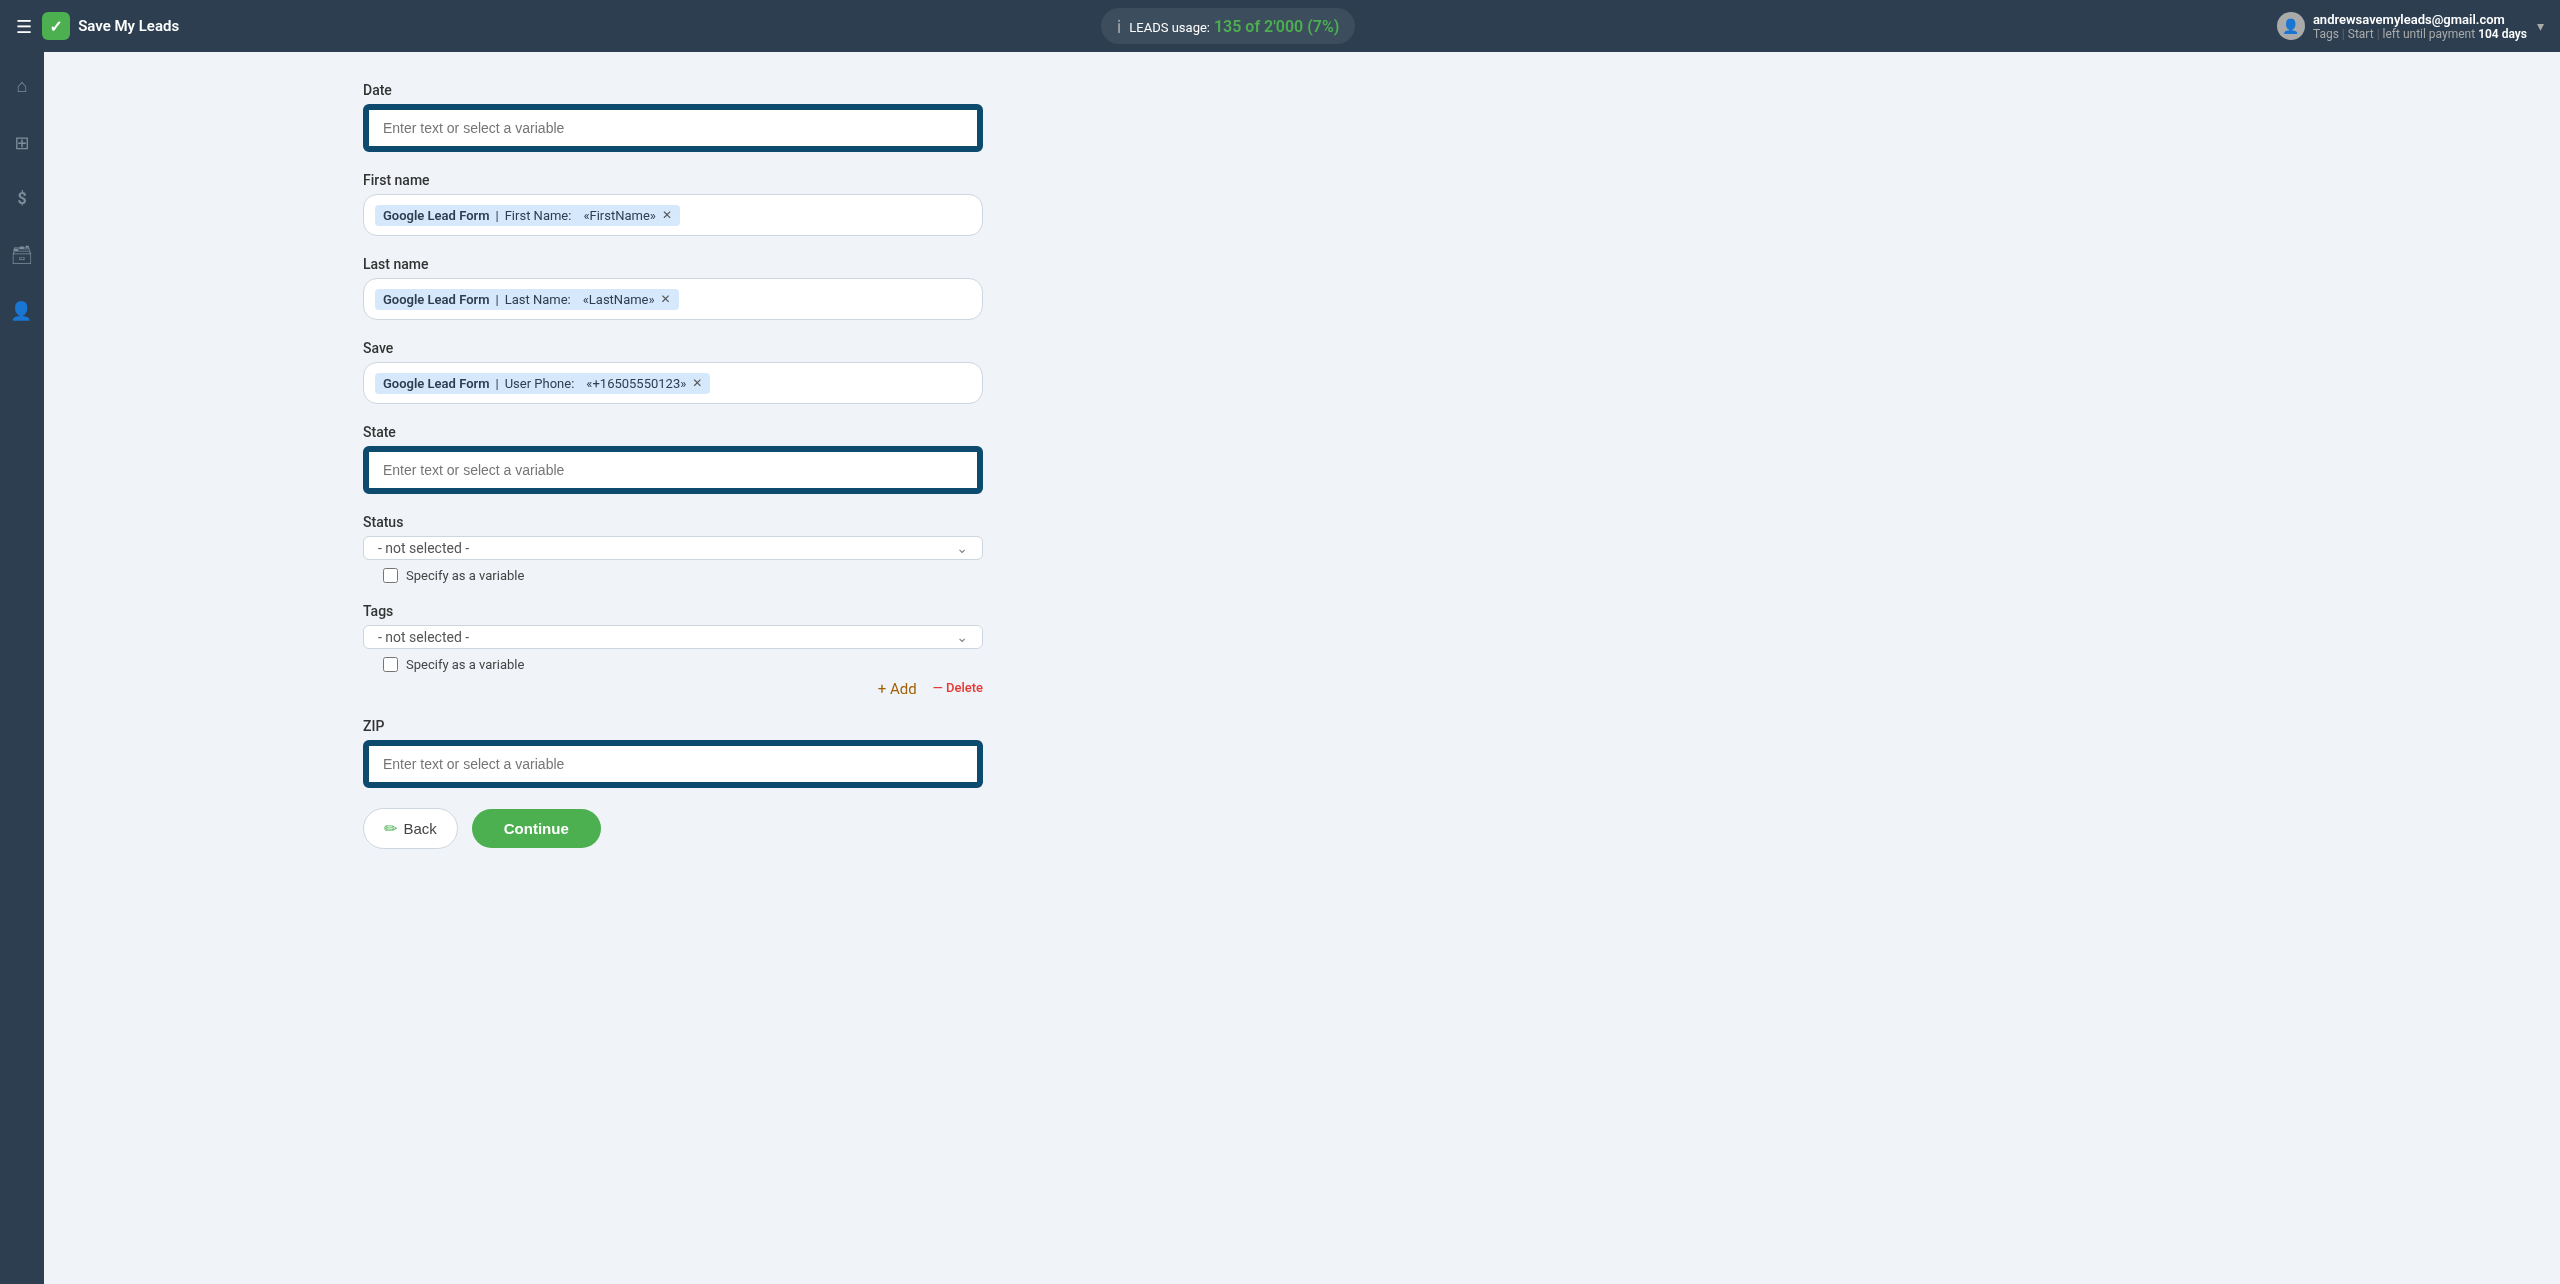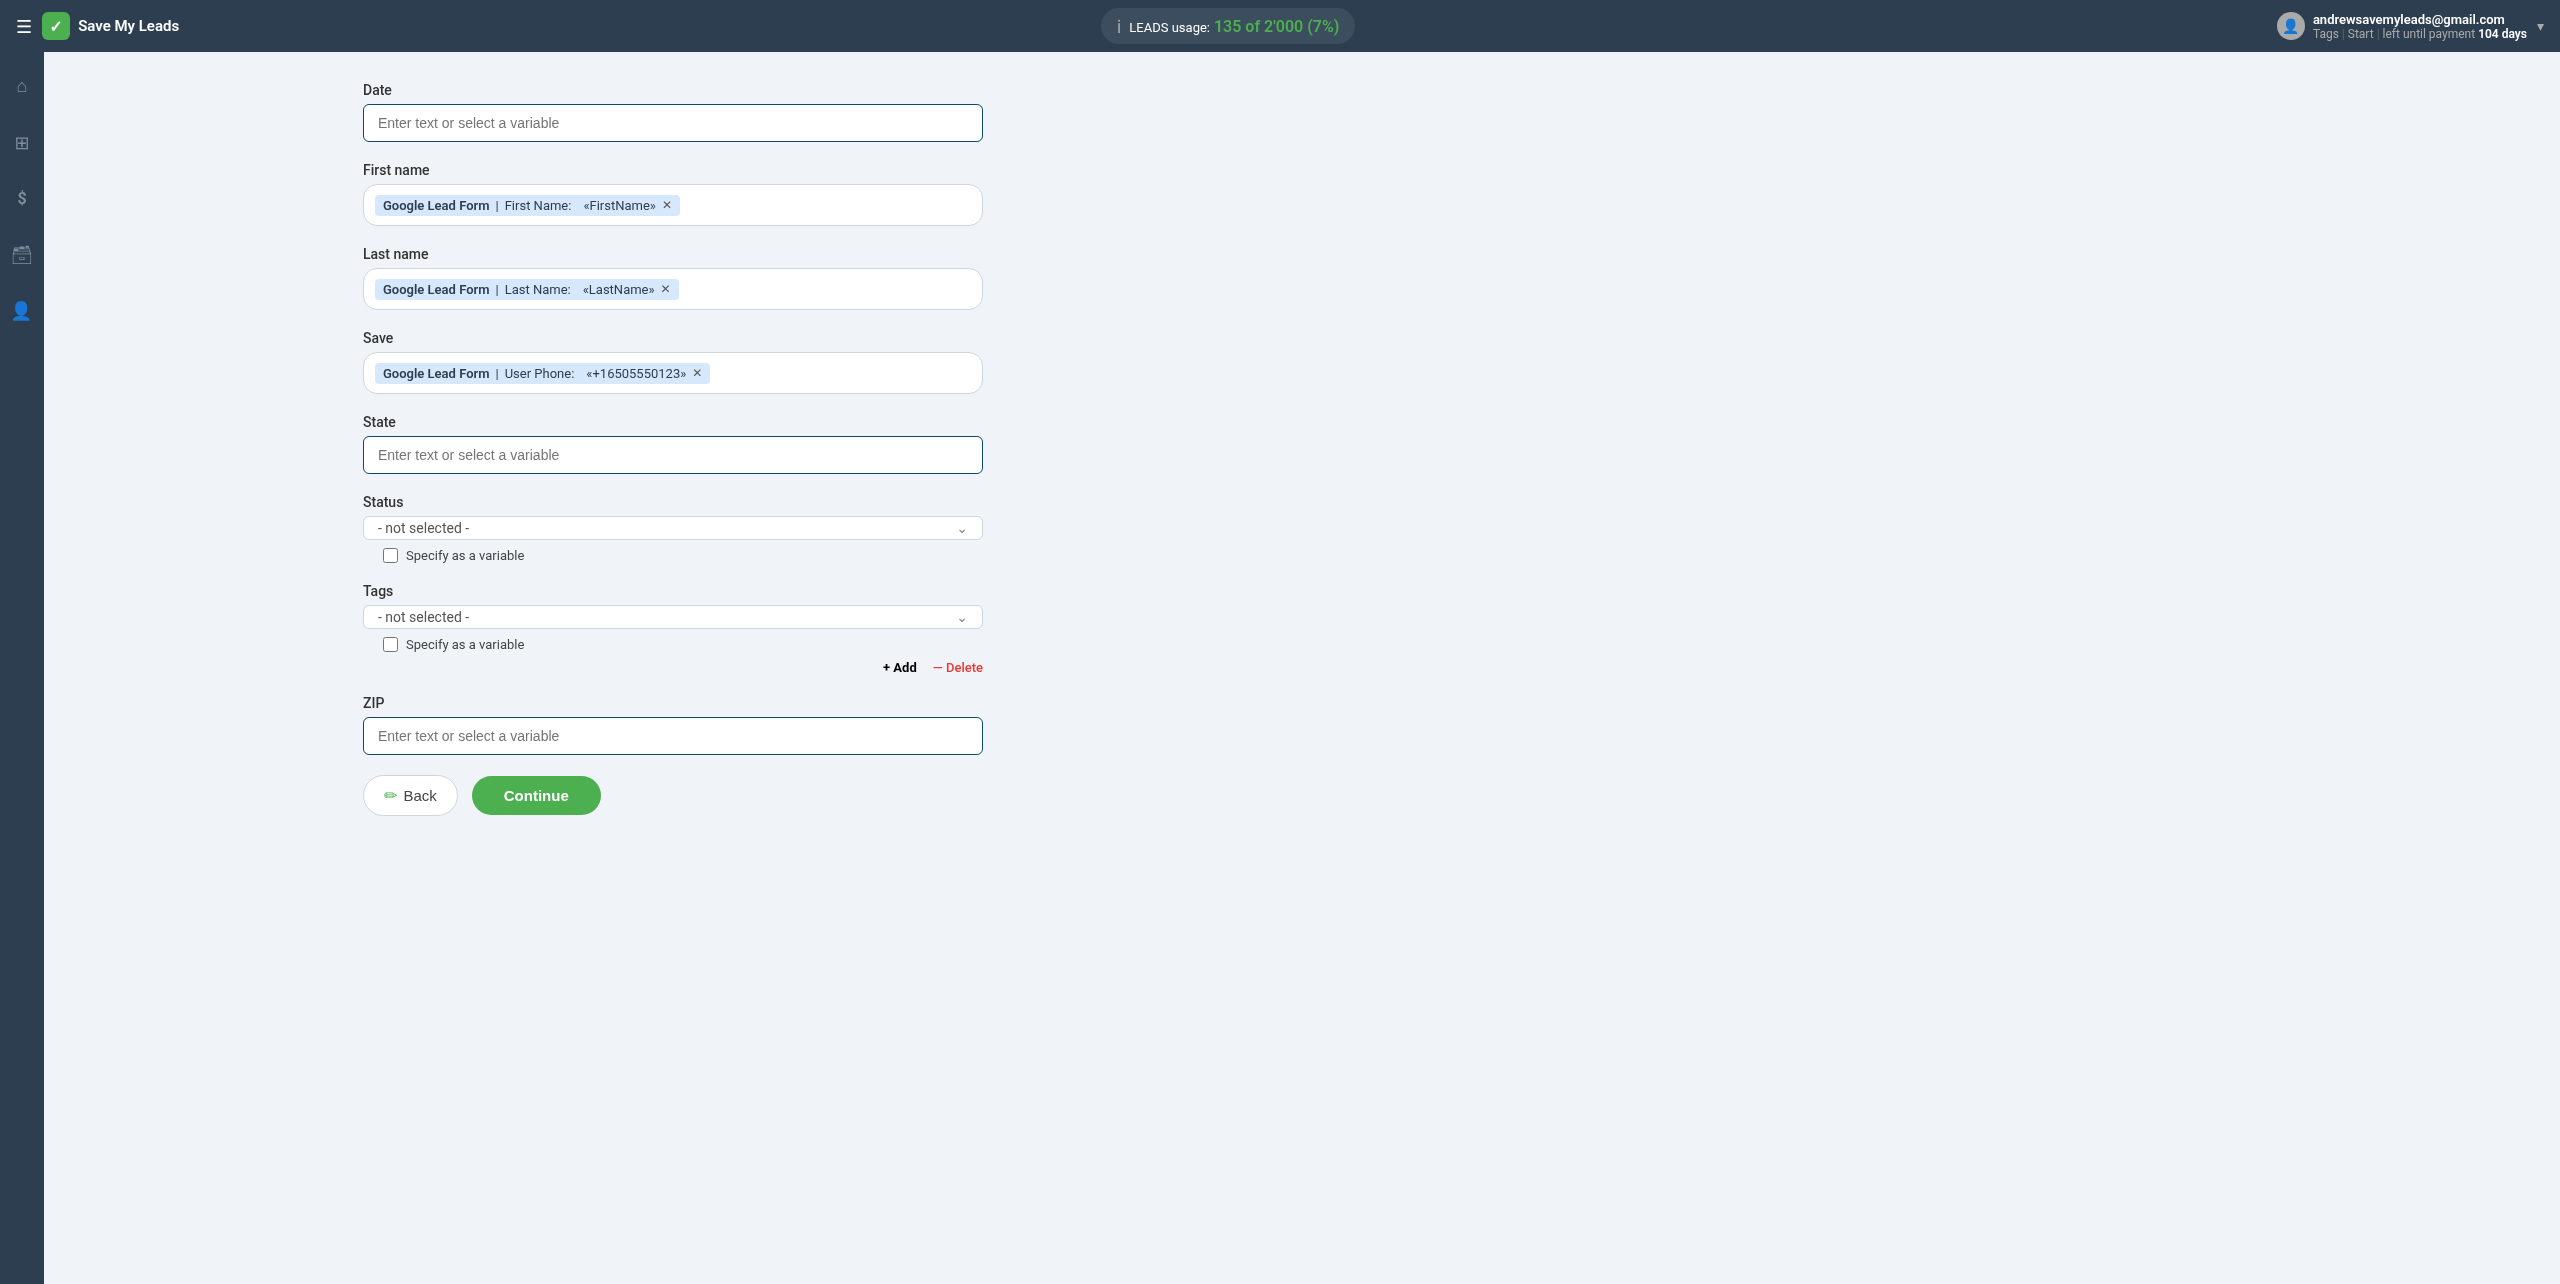--- a/index.html
+++ b/index.html
@@ -91,21 +91,21 @@
     .field-label {
       font-size: 14px;
       font-weight: 500;
       color: #333;
       margin-bottom: 6px;
       display: block;
     }
     .field-input {
       width: 100%;
       padding: 10px 14px;
-      border: 1px solid #0c4a6e;
+      border: 6px solid #0c4a6e;
       border-radius: 6px;
       font-size: 14px;
       color: #666;
       background: #fff;
       outline: none;
     }
 
     .tag-input-wrap {
       width: 100%;
       min-height: 42px;
@@ -148,21 +148,21 @@
     }
     .dropdown-chevron { color: #888; }
 
     
     .checkbox-row { display: flex; align-items: center; gap: 8px; margin-top: 8px; padding-left: 20px; }
     .checkbox-row input[type=checkbox] { width: 15px; height: 15px; cursor: pointer; accent-color: #4caf50; }
     .checkbox-label { font-size: 13px; color: #444; }
 
     
     .action-row { display: flex; justify-content: flex-end; gap: 16px; margin-top: 8px; }
-    .action-add { color: #000000; font-size: 13px; cursor: pointer; font-weight: 700; }
+    .action-add { color: #a16207; font-size: 15px; cursor: pointer; font-weight: 400; }
     .action-delete { color: #e53935; font-size: 13px; cursor: pointer; font-weight: 500; }
 
     
     .btn-row { display: flex; align-items: center; gap: 14px; margin-top: 20px; }
     .btn-back {
       display: flex; align-items: center; gap: 6px;
       padding: 10px 20px;
       border: 1px solid #cdd5de;
       border-radius: 22px;
       background: #fff;

